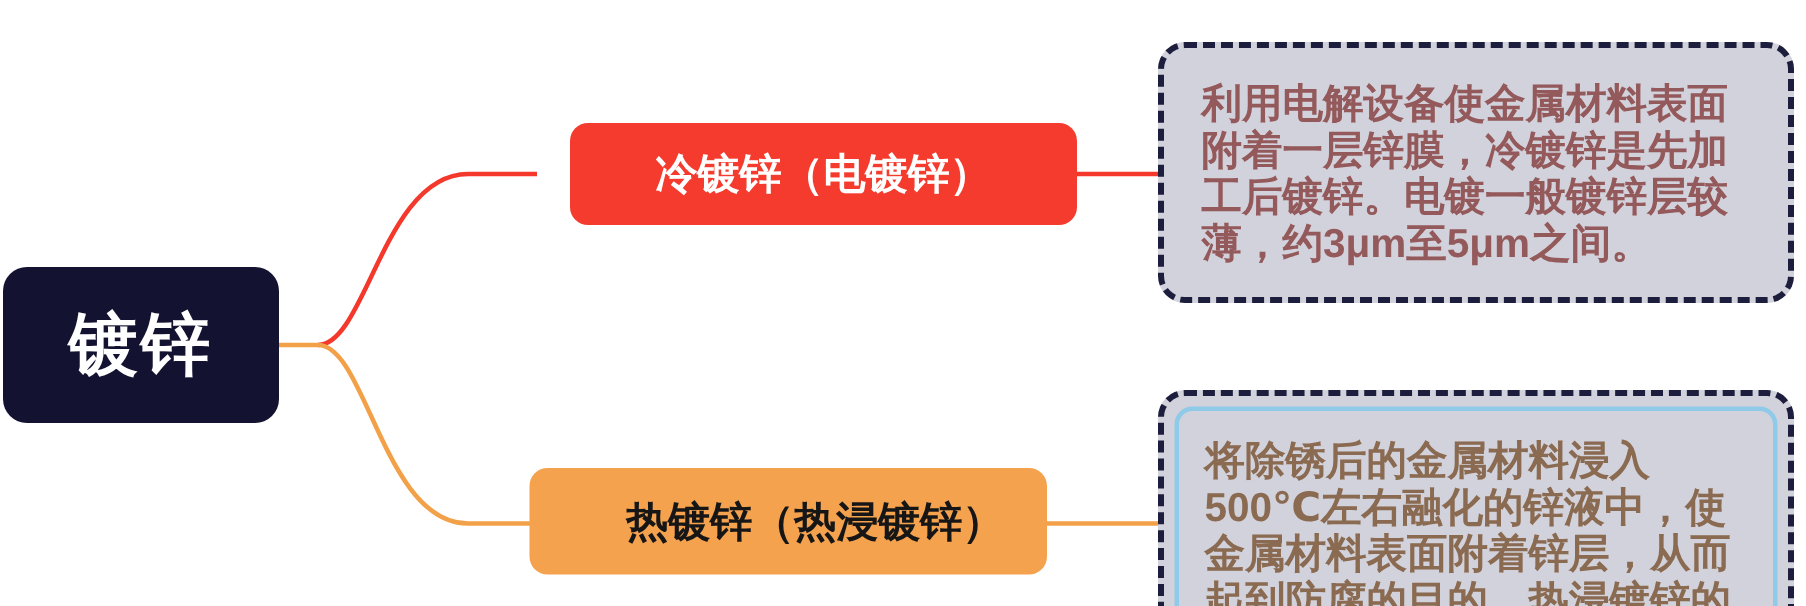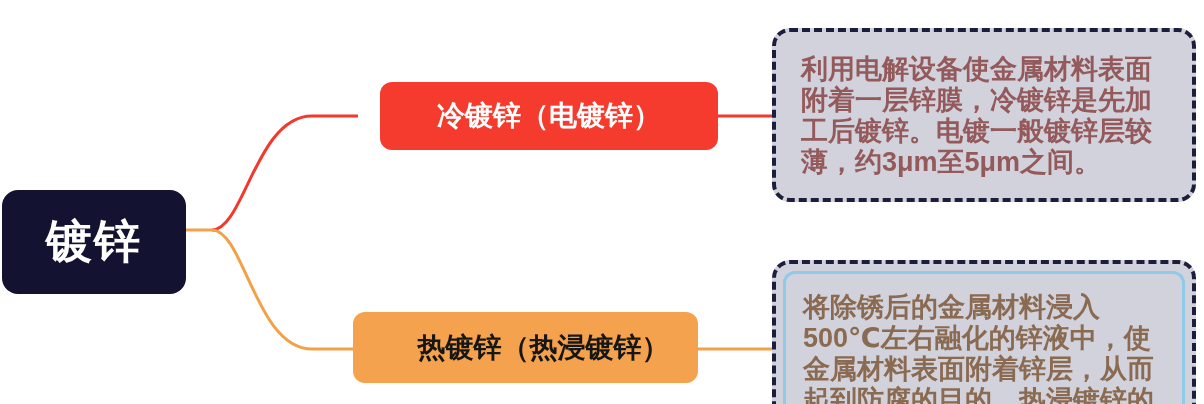--- a/index.html
+++ b/index.html
@@ -10,21 +10,21 @@
     background:#ffffff;
     font-family:"Liberation Sans","DejaVu Sans",sans-serif;
   }
   .connectors{position:absolute;left:0;top:0;width:1204px;height:404px;z-index:1;}
   .node{
     position:absolute;z-index:2;
     display:flex;align-items:center;justify-content:center;
     box-sizing:border-box;font-weight:bold;text-align:center;
   }
   .root-node{
-    left:2px;top:190px;width:184px;height:104px;
+    left:2px;top:178px;width:184px;height:104px;
     background:#131230;color:#ffffff;
     border-radius:16px;font-size:46px;letter-spacing:2px;
   }
   .branch-cold{
     left:356px;top:82px;width:338px;height:68px;
     background:#f43b2d;color:#ffffff;
     border-radius:12px;font-size:28px;margin-left:24px;
   }
   .branch-hot{
     left:353px;top:312px;width:345px;height:71px;

